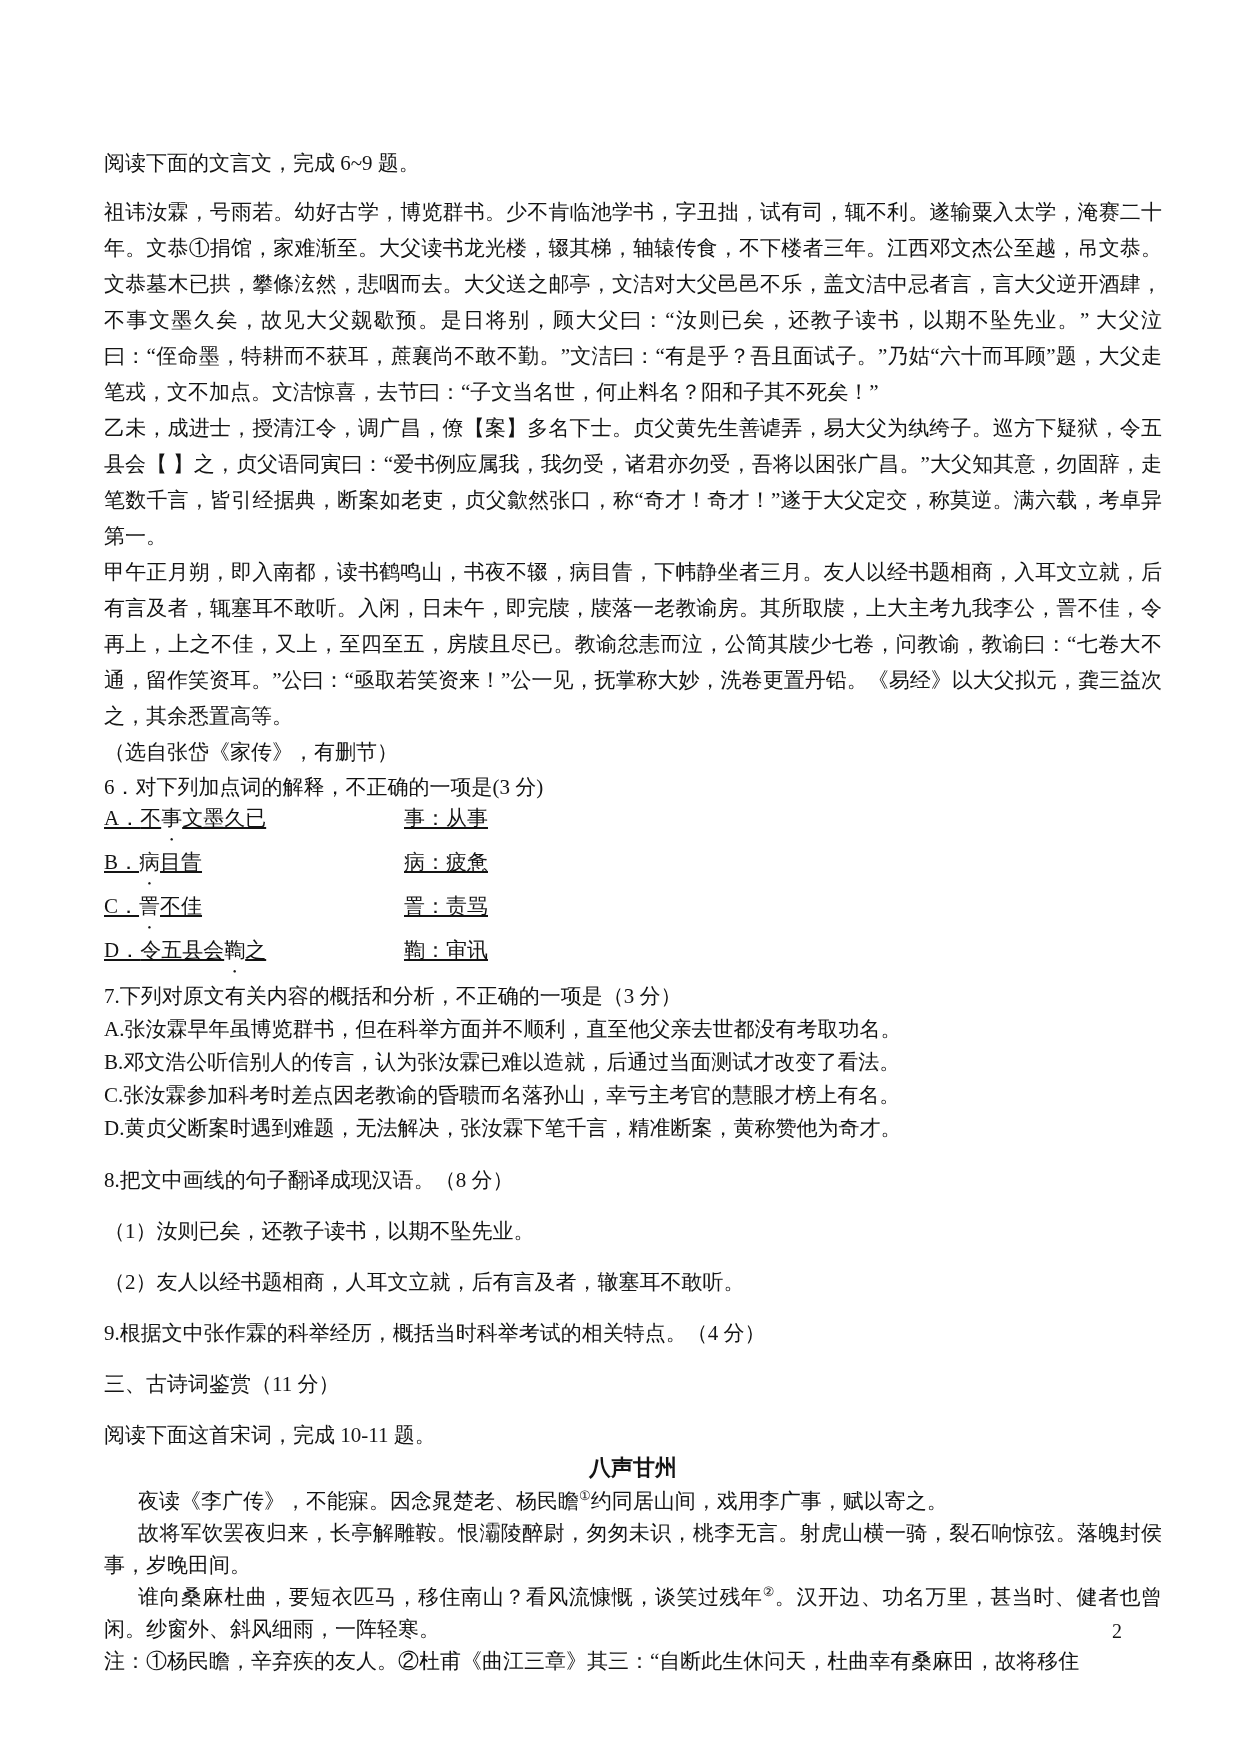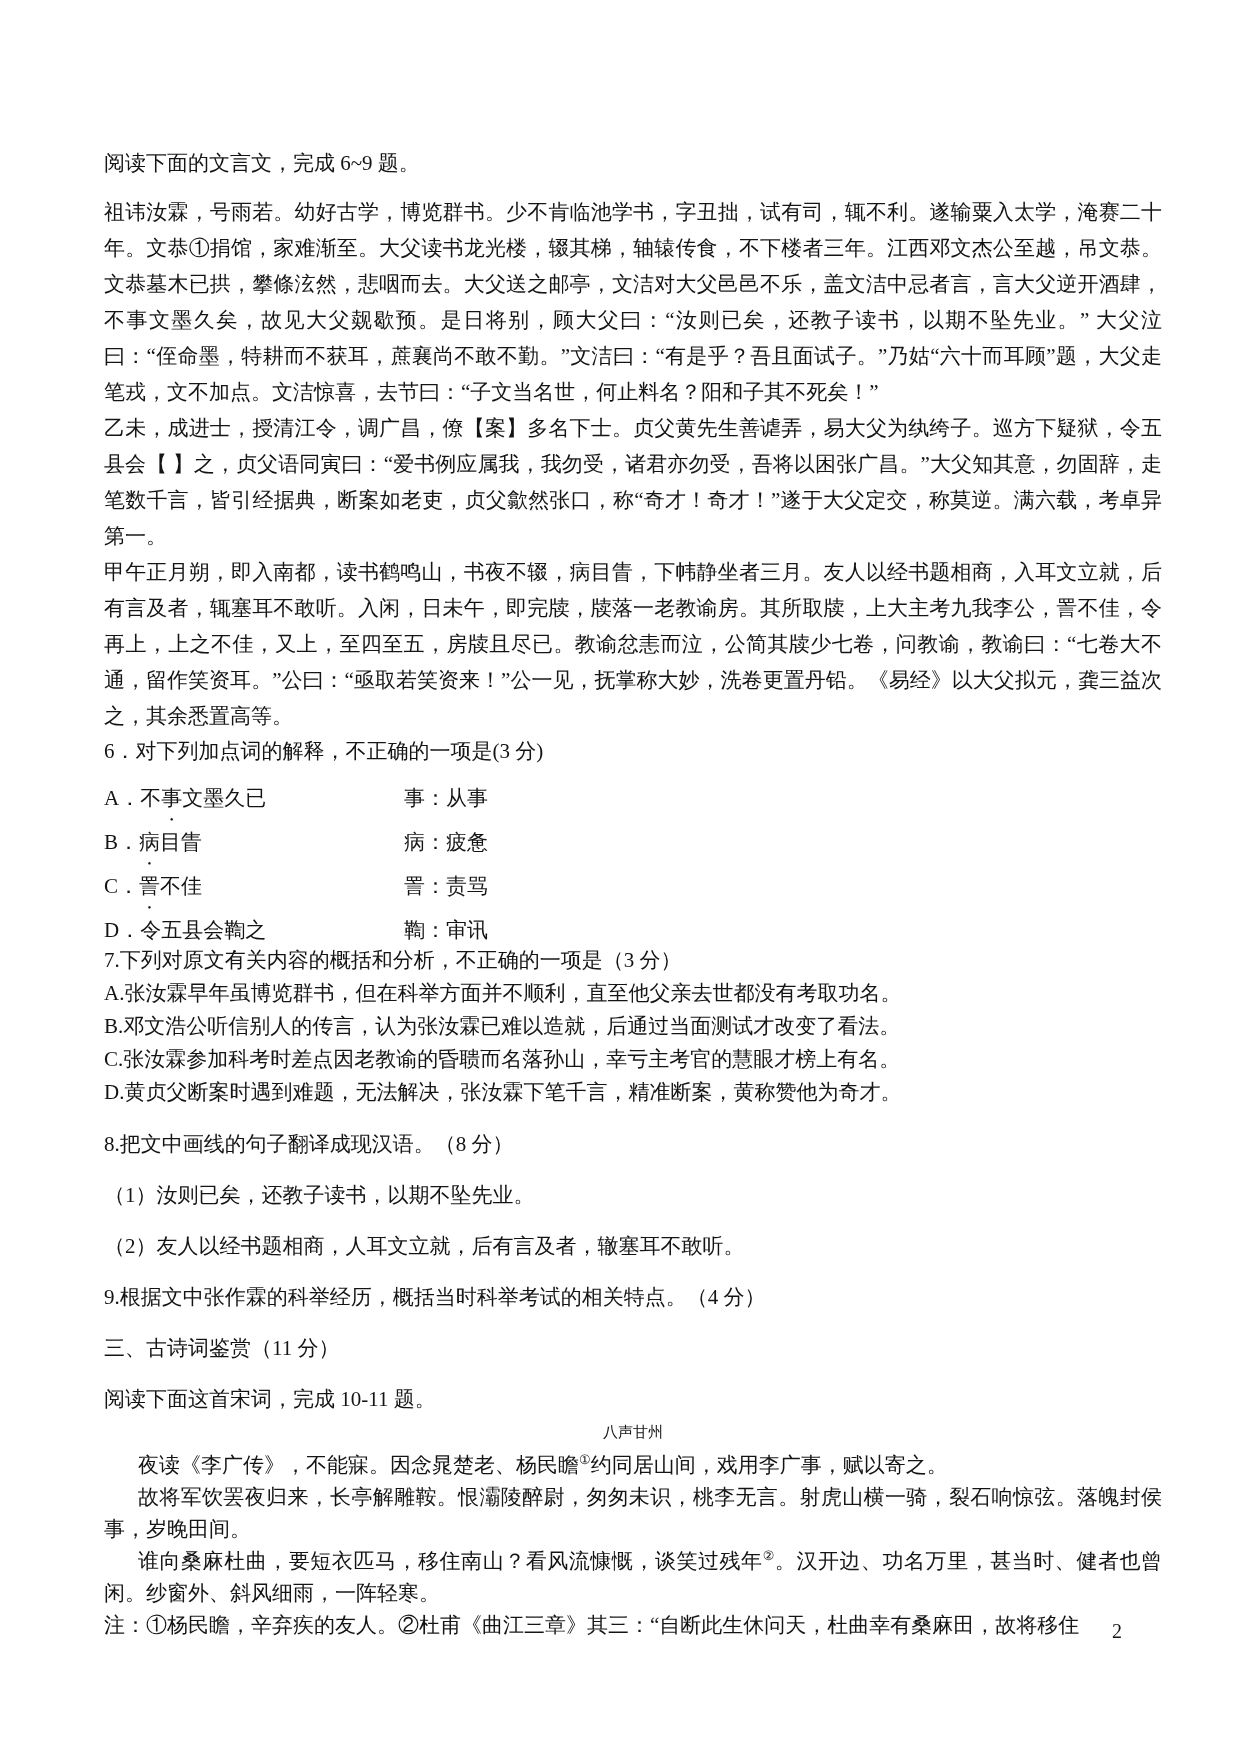--- a/index.html
+++ b/index.html
@@ -17,36 +17,36 @@
     left: 104px;
     top: 148px;
     width: 1058px;
     font-size: 21px;
   }
   p { margin: 0; }
   .intro-line { line-height: 30px; margin-bottom: 16px; }
   .para { line-height: 36px; text-align: justify; }
   .src-line { line-height: 36px; }
   .q6-stem { line-height: 34px; }
-  .opt6 { display: flex; align-items: flex-end; height: 44px; }
+  .opt6 { display: flex; align-items: flex-start; height: 44px; text-decoration: underline; }
   .opt6 .opt6-left { width: 300px; }
   .dotchar { position: relative; display: inline-block; }
   .dotchar::after {
     content: "•";
     position: absolute;
     left: 50%;
     transform: translateX(-50%);
     bottom: -13px;
     font-size: 11px;
     line-height: 1;
   }
   .q7-line { line-height: 33px; }
   .q8-line { line-height: 31px; margin-top: 20px; }
   .center { text-align: center; }
-  .poem-title { font-weight: normal; font-size: 15px; line-height: 34px; }
+  .poem-title { font-weight: bold; font-size: 22px; line-height: 34px; }
   .poem-author { line-height: 32px; }
   .poem-pref { line-height: 32px; text-indent: 34px; }
   .stanza { line-height: 32px; text-align: justify; text-indent: 34px; }
   .poem-note { line-height: 32px; text-align: justify; }
   sup.ref { font-size: 13px; line-height: 0; }
   .pagenum {
     position: absolute;
     left: 1112px;
     top: 1620px;
     font-size: 20px;
@@ -56,20 +56,21 @@
 <body>
 
 <div class="page">
   <div class="content">
 
     <p class="intro-line">阅读下面的文言文，完成 6~9 题。</p>
 
     <p class="para">祖讳汝霖，号雨若。幼好古学，博览群书。少不肯临池学书，字丑拙，试有司，辄不利。遂输粟入太学，淹赛二十年。文恭①捐馆，家难渐至。大父读书龙光楼，辍其梯，轴辕传食，不下楼者三年。江西邓文杰公至越，吊文恭。文恭墓木已拱，攀條泫然，悲咽而去。大父送之邮亭，文洁对大父邑邑不乐，盖文洁中忌者言，言大父逆开酒肆，不事文墨久矣，故见大父觌歇预。是日将别，顾大父曰：“汝则已矣，还教子读书，以期不坠先业。” 大父泣曰：“侄命墨，特耕而不获耳，蔗襄尚不敢不勤。”文洁曰：“有是乎？吾且面试子。”乃姑“六十而耳顾”题，大父走笔戎，文不加点。文洁惊喜，去节曰：“子文当名世，何止料名？阳和子其不死矣！”</p>
     <p class="para">乙未，成进士，授清江令，调广昌，僚【案】多名下士。贞父黄先生善谑弄，易大父为纨绔子。巡方下疑狱，令五县会【 】之，贞父语同寅曰：“爱书例应属我，我勿受，诸君亦勿受，吾将以困张广昌。”大父知其意，勿固辞，走笔数千言，皆引经据典，断案如老吏，贞父歙然张口，称“奇才！奇才！”遂于大父定交，称莫逆。满六载，考卓异第一。</p>
     <p class="para">甲午正月朔，即入南都，读书鹤鸣山，书夜不辍，病目眚，下帏静坐者三月。友人以经书题相商，入耳文立就，后有言及者，辄塞耳不敢听。入闲，日未午，即完牍，牍落一老教谕房。其所取牍，上大主考九我李公，詈不佳，令再上，上之不佳，又上，至四至五，房牍且尽已。教谕忿恚而泣，公简其牍少七卷，问教谕，教谕曰：“七卷大不通，留作笑资耳。”公曰：“亟取若笑资来！”公一见，抚掌称大妙，洗卷更置丹铅。《易经》以大父拟元，龚三益次之，其余悉置高等。</p>
+    <p class="src-line">（选自张岱《家传》，有删节）</p>
 
     <div>
       <p class="q6-stem">6．对下列加点词的解释，不正确的一项是(3 分)</p>
 
       <div class="opt6">
         <span class="opt6-left"><span>A．</span><span>不</span><span class="dotchar">事</span><span>文墨久已</span></span>
         <span>事：从事</span>
       </div>
 
       <div class="opt6">

